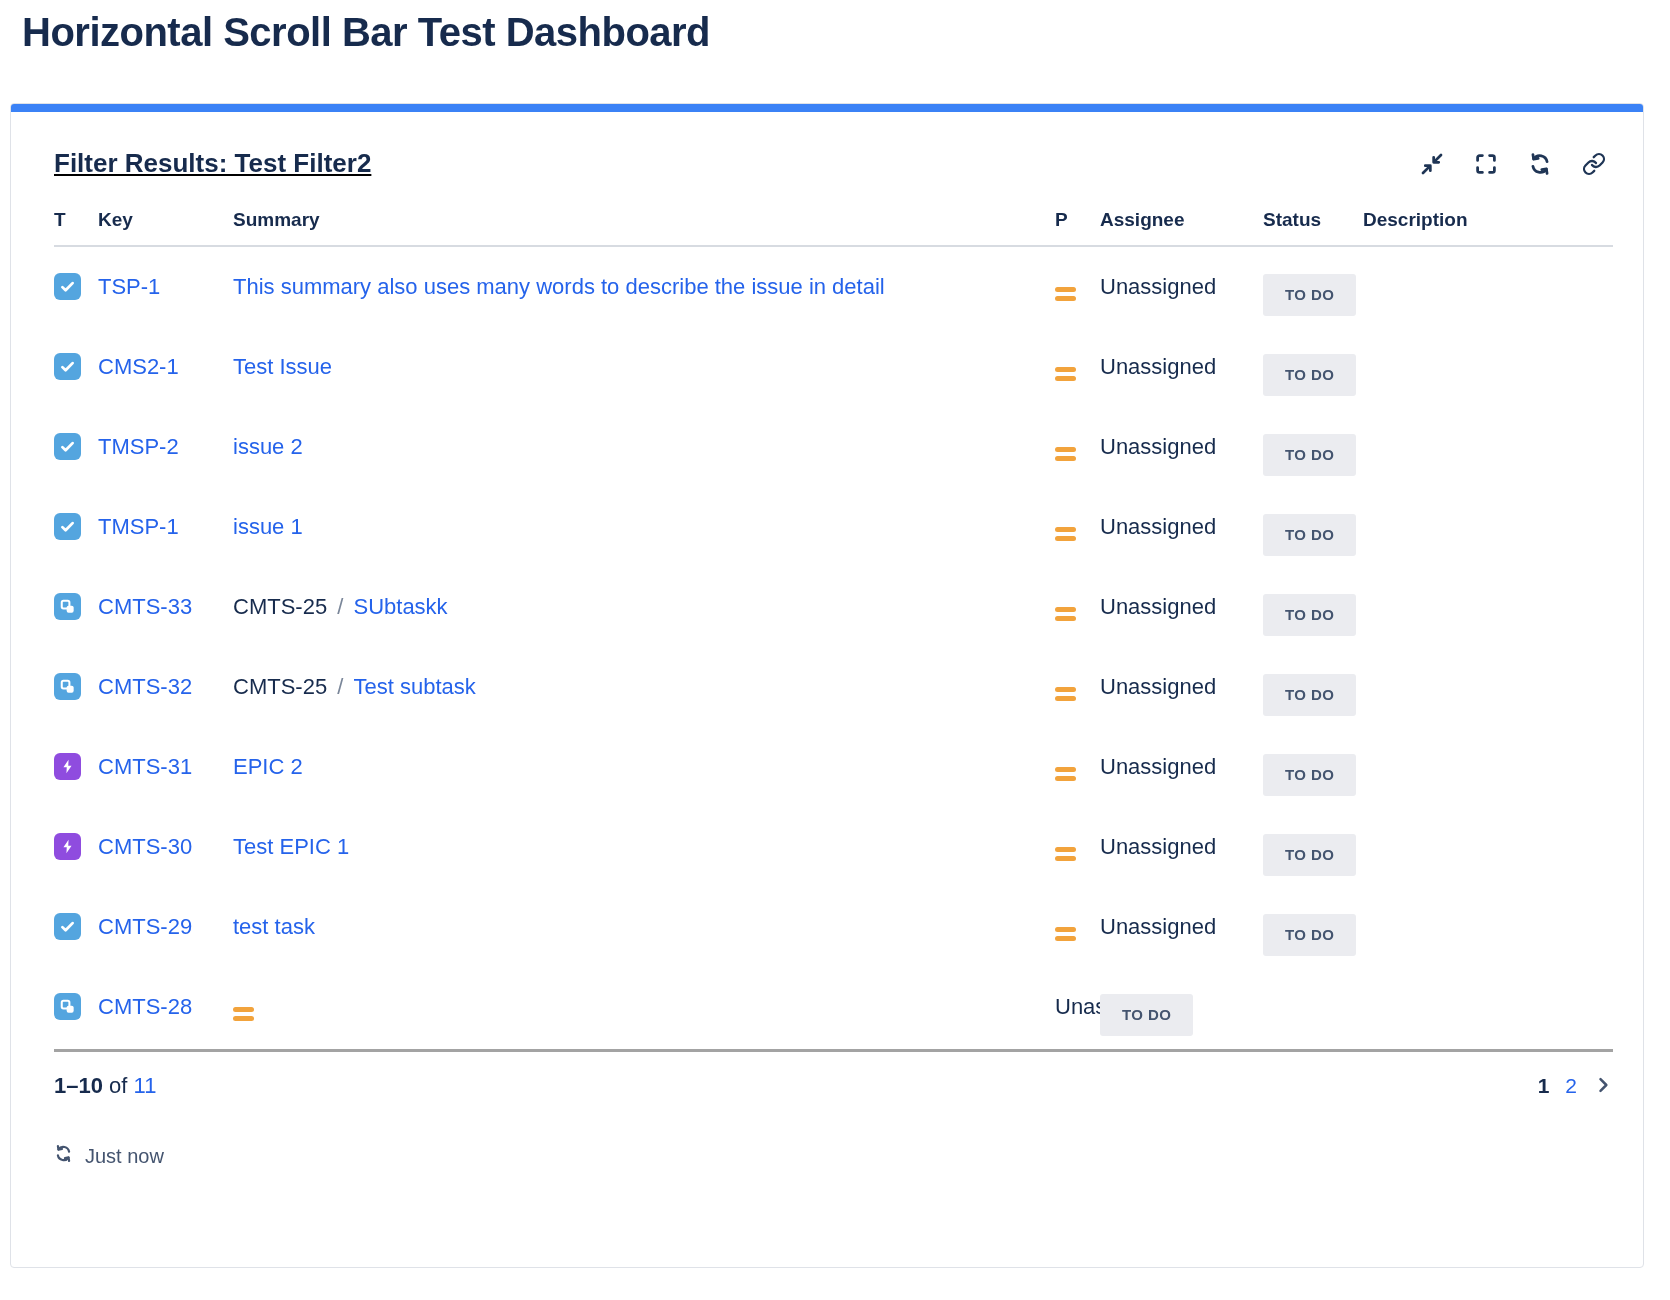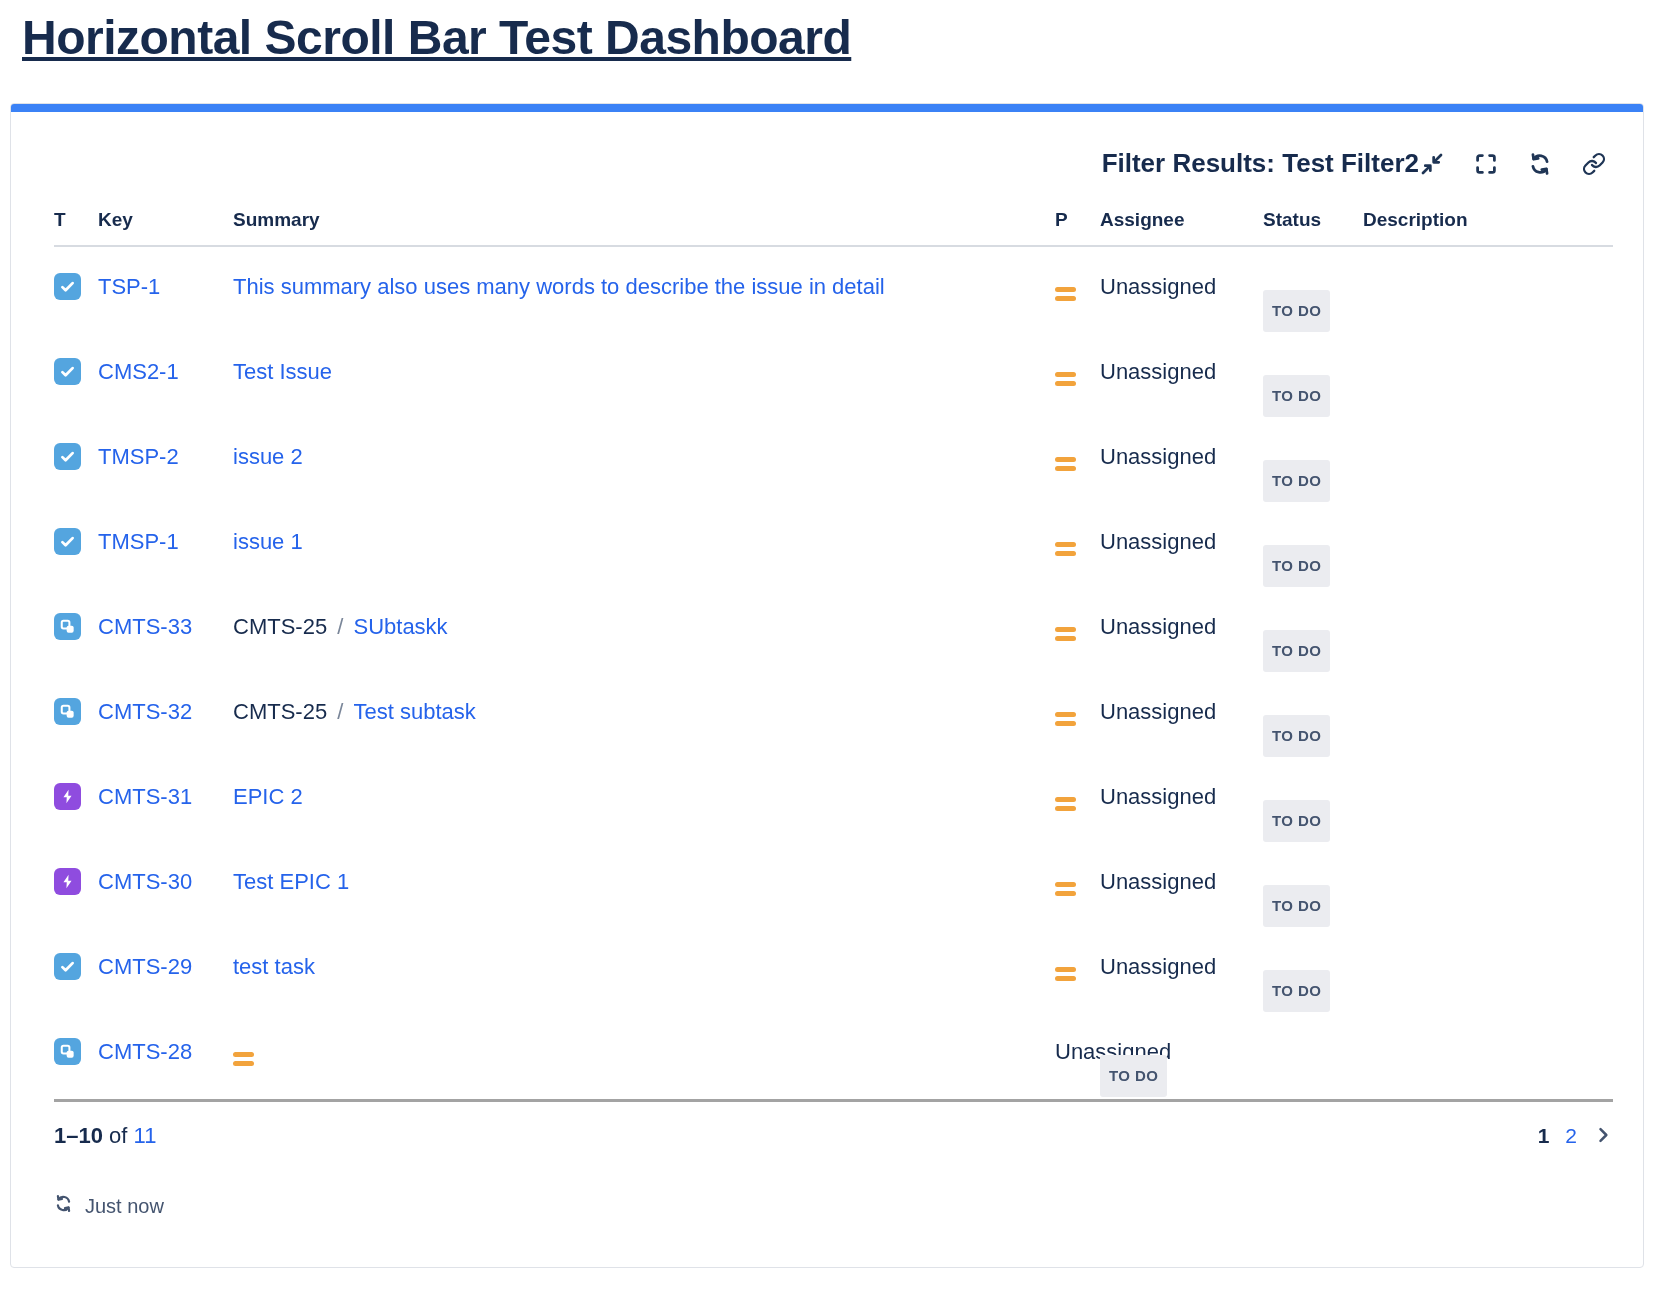--- a/index.html
+++ b/index.html
@@ -1,33 +1,34 @@
 <!DOCTYPE html>
 <html><head>
 <meta charset="utf-8">
 <style>
   * { margin:0; padding:0; box-sizing:border-box; }
   html,body { width:1670px; height:1300px; background:#ffffff; overflow:hidden;
     font-family:"Liberation Sans","DejaVu Sans",sans-serif; }
 
   .page-title {
     position:absolute; left:22px; top:10px;
-    font-size:48px; font-weight:700; color:#172B4D; letter-spacing:-0.5px;text-decoration:underline;
+    font-size:40px; font-weight:700; color:#172B4D; letter-spacing:-0.5px;
   }
 
   .card {
     position:absolute; left:10px; top:103px; width:1634px; height:1165px;
     background:#fff; border:1px solid #DFE2E8; border-radius:4px;
     overflow:hidden;
   }
   .card-accent { height:8px; background:#3B82F6; }
 
   .card-header {
-    display:flex; align-items:center; justify-content:flex-end;
+    display:flex; align-items:center; justify-content:space-between;
     padding:36px 36px 0 43px;
+    text-decoration:underline;
   }
   .card-title { font-size:26px; font-weight:700; color:#172B4D; }
   .card-actions { display:flex; align-items:center; gap:28px; }
   .icon-btn { width:26px; height:26px; display:inline-flex; align-items:center;
     justify-content:center; cursor:pointer; }
   .icon-btn svg { width:24px; height:24px; stroke:#1F3555; fill:none;
     stroke-width:2.3; stroke-linecap:round; stroke-linejoin:round; }
 
   
   .table { padding:0 30px 0 43px; margin-top:30px; }
@@ -55,23 +56,23 @@
   .icon-epic { background:#8F4CDF; }
   .type-icon svg { width:17px; height:17px; }
 
   .priority-icon { display:inline-flex; flex-direction:column; gap:4px;
     margin-top:10px; }
   .priority-icon i { display:block; width:21px; height:5px; border-radius:2.5px;
     background:#F2A33C; }
 
   .assignee { font-size:22px; color:#172B4D; }
 
-  .status-badge { display:inline-block; margin-top:20px; background:#EBECF0;
+  .status-badge { display:inline-block; margin-top:4px; background:#EBECF0;
     color:#44546F; font-size:15px; font-weight:700; letter-spacing:0.4px;
-    padding:4px 9px; border-radius:3px; }
+    padding:4px 22px; border-radius:3px; }
 
   
   .pager-bar {
     margin:2px 30px 0 43px; border-top:3px solid #a3a3a3;
     padding-top:20px; display:flex; align-items:center; justify-content:space-between;
   }
   .range { font-size:22px; color:#172B4D; }
   .range b { font-weight:700; }
   .range a { color:#2563EB; text-decoration:none; cursor:pointer; }
   .pages { display:flex; align-items:center; gap:16px; font-size:21px; }

